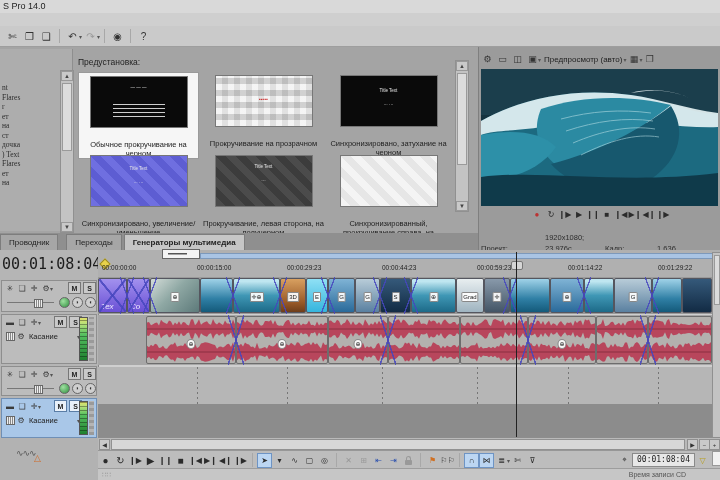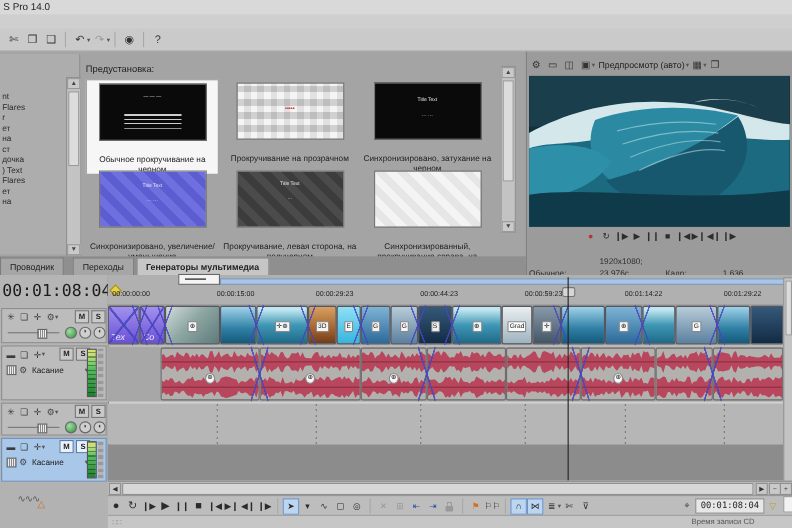--- a/index.html
+++ b/index.html
@@ -11,21 +11,21 @@
   .menubar{left:0;top:13px;width:720px;height:13px;background:#d9d9d9;display:flex;align-items:center;border-bottom:1px solid #bdbdbd;}
   .menu-item{font-size:9px;padding:0 7px;color:#222;}
   .topbar{left:0;top:26px;width:720px;height:21px;background:#cacaca;border-bottom:1px solid #9e9e9e;display:flex;align-items:center;padding-left:4px;box-sizing:border-box;}
   .tbtn{width:17px;height:16px;display:flex;align-items:center;justify-content:center;font-size:10px;color:#333;}
   .tbtn.dis{color:#9a9a9a;}
   .tsep{width:1px;height:14px;background:#a8a8a8;margin:0 4px;}
   .dd{font-size:6px;color:#555;margin-left:-2px;}
   
   .genpanel{left:0;top:47px;width:478px;height:203px;background:#a4a4a4;}
   .genlist{left:0;top:49px;width:72px;height:182px;background:#adadad;border-right:1px solid #8e8e8e;overflow:hidden;}
-  .genlist-item{font-size:7.5px;line-height:9.5px;color:#2c2c2c;padding-left:2px;white-space:nowrap;}
+  .genlist-item{font-size:7.5px;line-height:9.5px;color:#2c2c2c;padding-left:2px;white-space:nowrap;font-family:Liberation Serif, serif;}
   .vscroll{position:absolute;background:#c3c3c3;border:1px solid #909090;}
   .vthumb{position:absolute;left:1px;right:1px;background:#dcdcdc;border:1px solid #9a9a9a;}
   .varrow{position:absolute;left:0;right:0;height:10px;background:#c9c9c9;border:1px solid #999;font-size:6px;text-align:center;line-height:9px;color:#444;box-sizing:border-box;}
   .preset-label{left:78px;top:57px;font-size:8.5px;color:#1f1f1f;}
   .preset-card{position:absolute;width:121px;text-align:center;padding-top:3px;box-sizing:border-box;}
   .preset-card.sel{background:#f6f6f6;border:1px solid #9a9a9a;}
   .thumb{width:96px;height:50px;margin:0 auto;border:1px solid #777;position:relative;overflow:hidden;}
   .caption{font-size:7.5px;line-height:9px;color:#222;margin-top:12px;}
   .checker{background:
      repeating-linear-gradient(0deg,rgba(255,255,255,.55) 0 6px,rgba(190,190,190,.55) 6px 12px),
@@ -254,21 +254,21 @@
       <div class="pvt">▶</div>
       <div class="pvt">❙❙</div>
       <div class="pvt">■</div>
       <div class="pvt">❙◀</div>
       <div class="pvt">▶❙</div>
       <div class="pvt">◀❙</div>
       <div class="pvt">❙▶</div>
     </div>
   <div class="abs infogrid">
     <div>
-      <span class="ilabel">Обычное:</span><span class="ival">1920x1080; 23,976с</span>
+      <span class="ilabel">Проект:</span><span class="ival">1920x1080; 23,976с</span>
       <span class="ilabel2">Кадр:</span><span>1.636</span>
     </div>
     <div>
       <span class="ilabel">Предпросмотр:</span><span class="ival white">480x270; 23,976р</span>
       <span class="ilabel2">Отобразить:</span><span class="white">356x200x32</span>
     </div>
   </div>
 
   <div class="abs tl-left"></div>
   <div class="abs bigtc">00:01:08:04</div>

